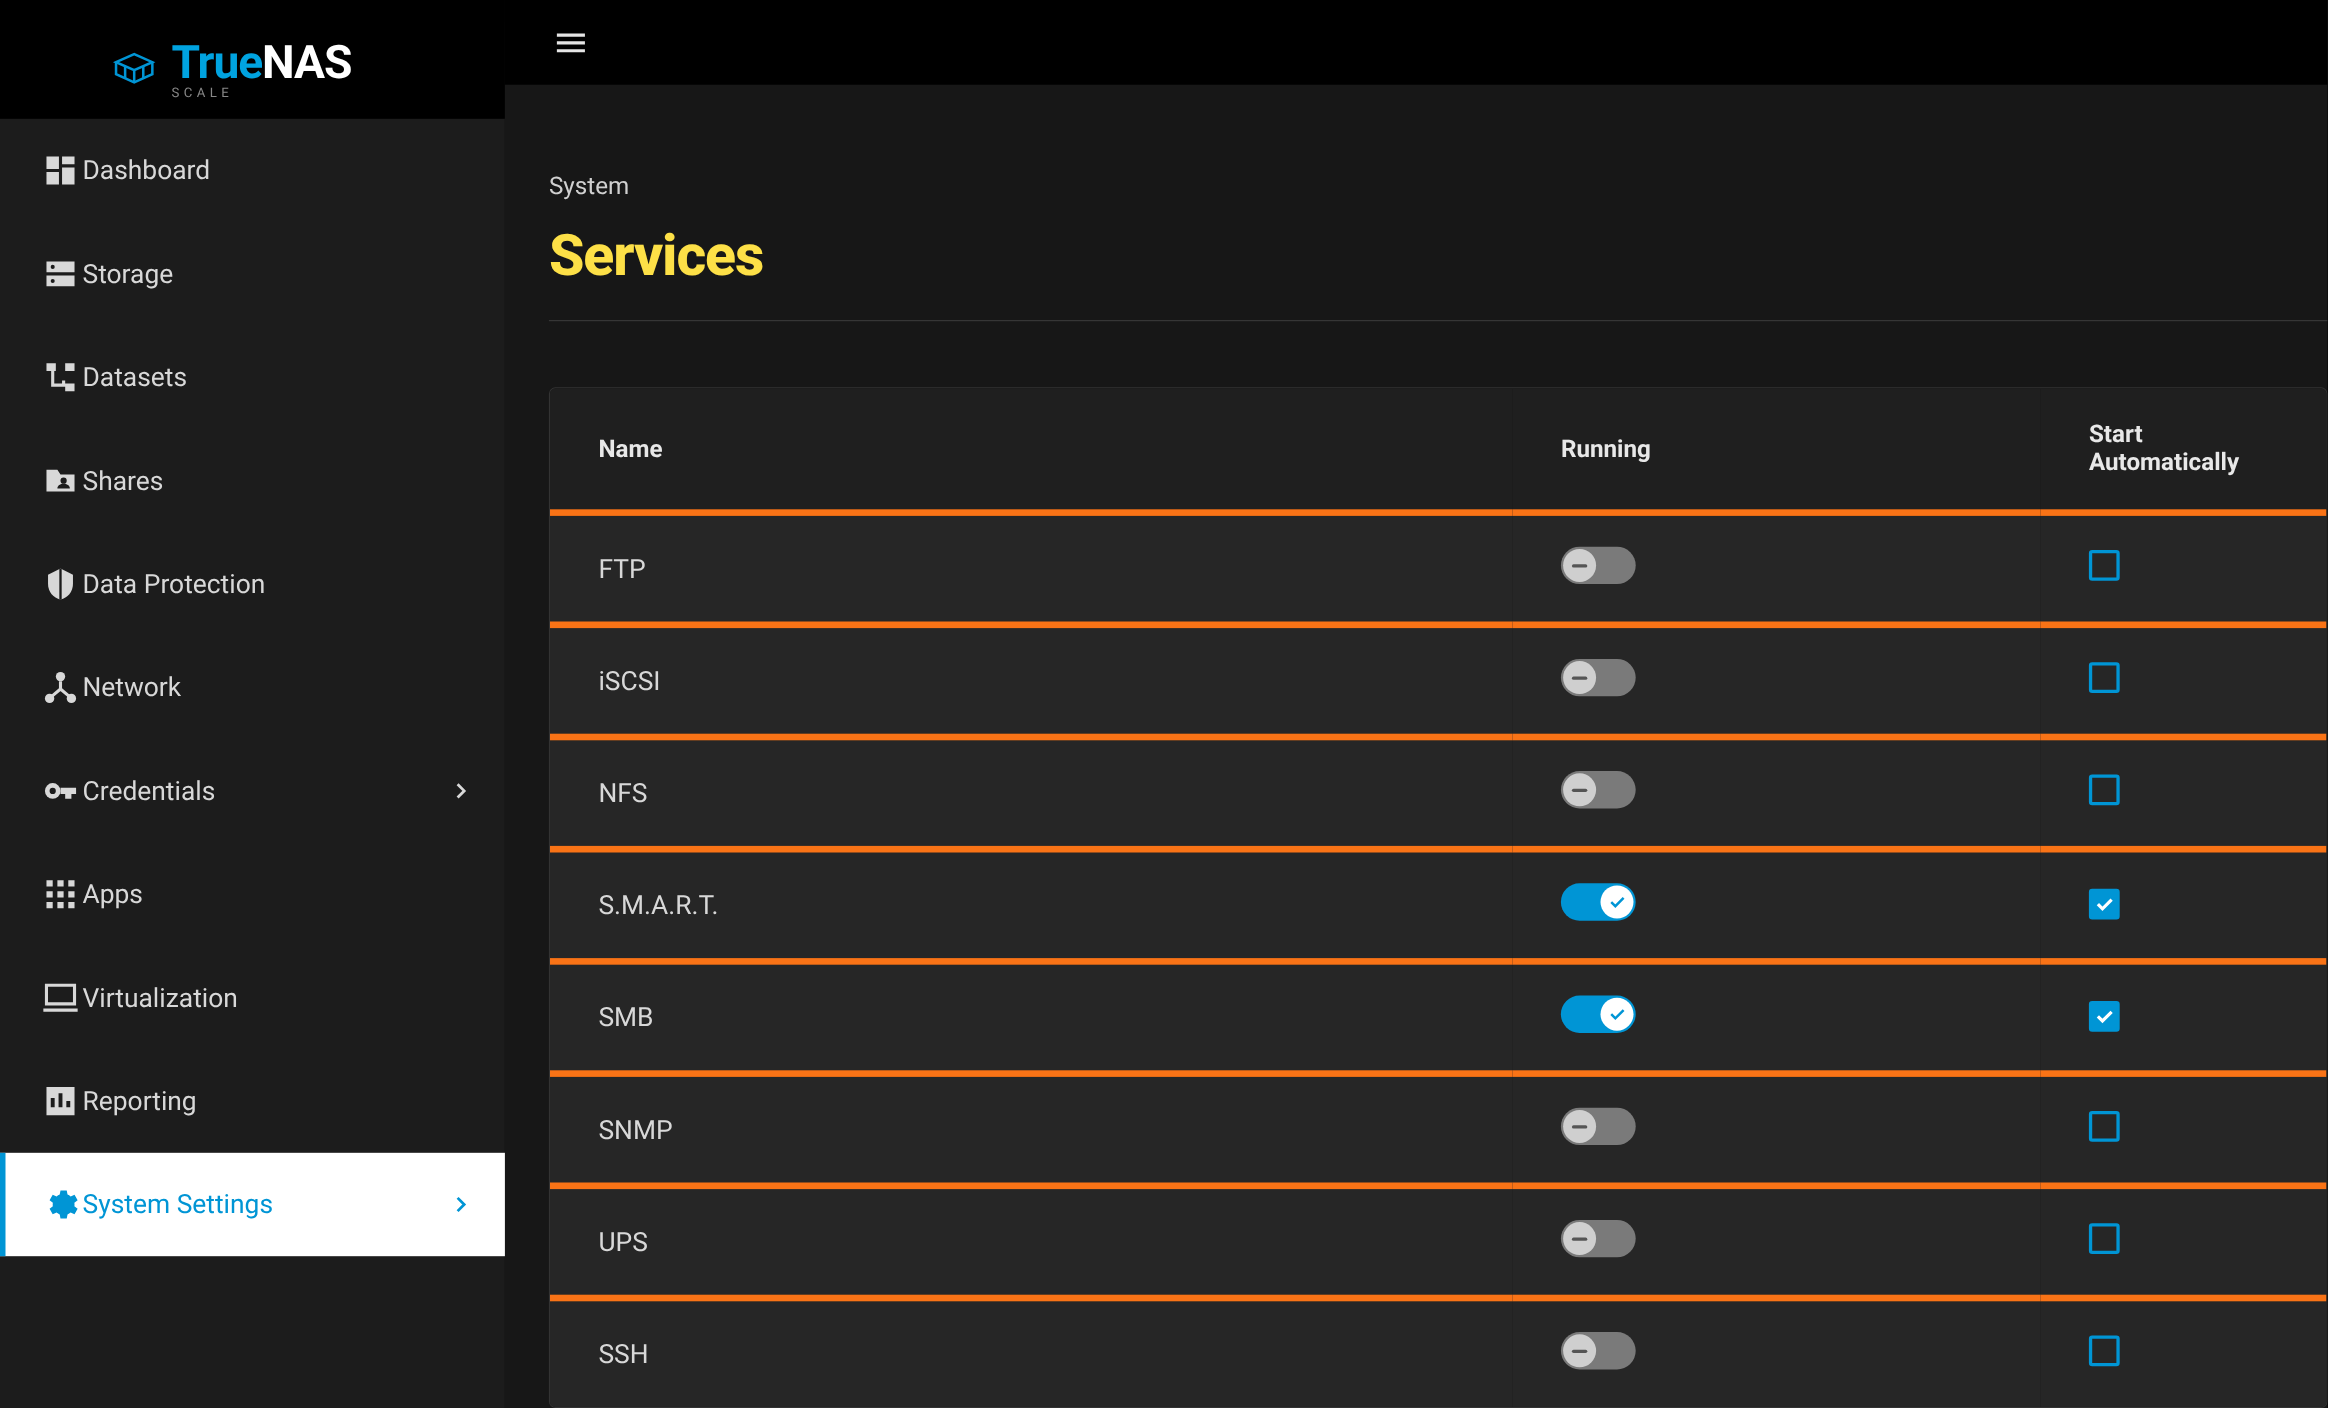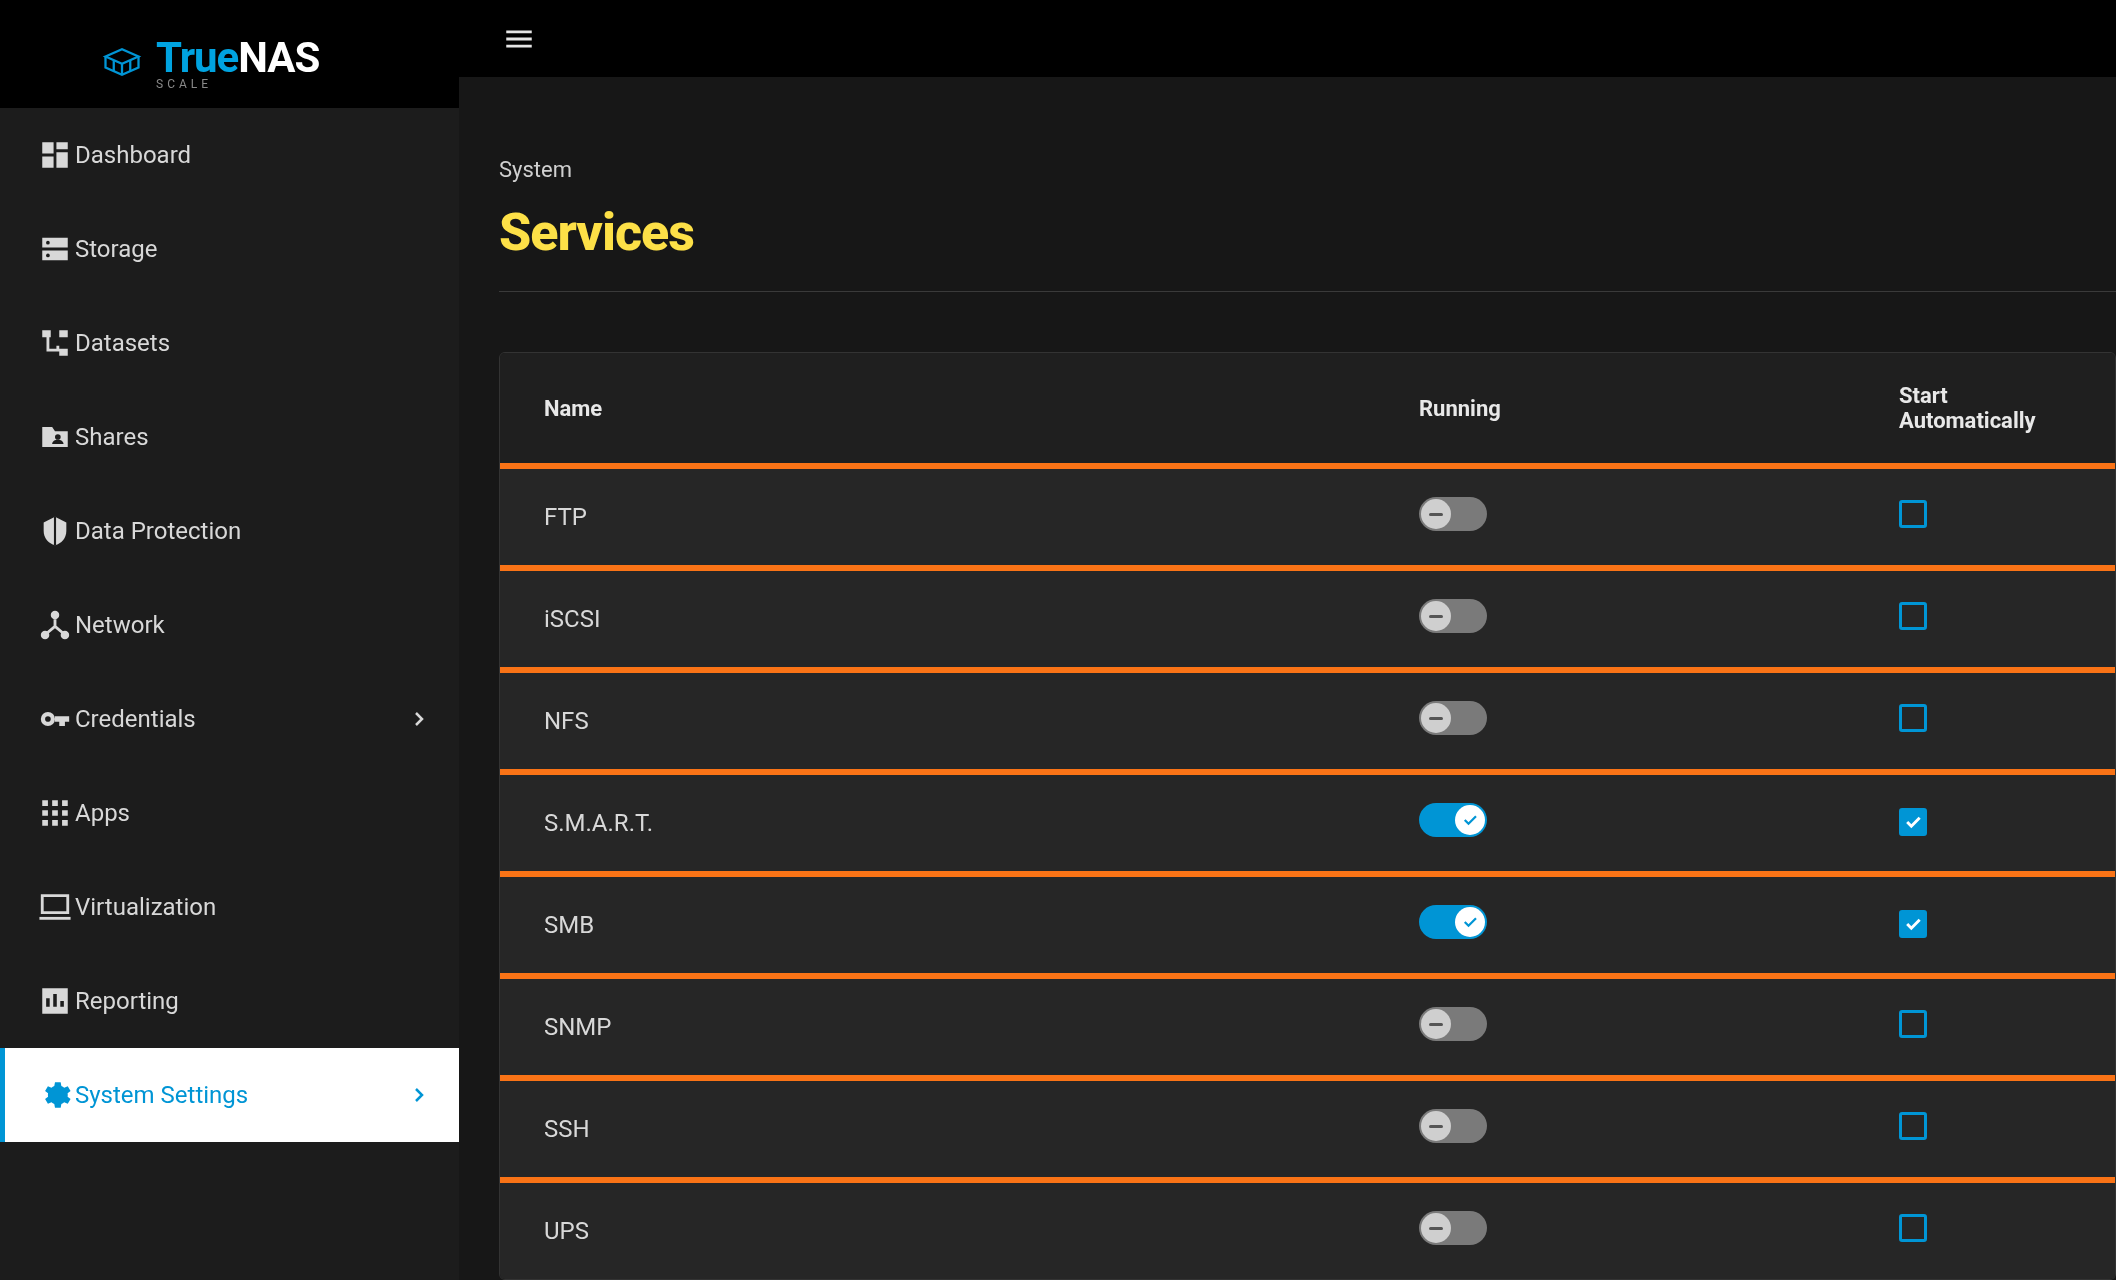--- a/index.html
+++ b/index.html
@@ -414,26 +414,26 @@
                       <path d="M5 12l5 5L20 7"></path>
                     </svg>
                   </span></td>
               </tr>
               <tr>
                 <td>SNMP</td>
                 <td><span class="toggle off"><span class="knob"></span></span></td>
                 <td><span class="checkbox"></span></td>
               </tr>
               <tr>
+                <td>UPS</td>
+                <td><span class="toggle off"><span class="knob"></span></span></td>
+                <td><span class="checkbox"></span></td>
+              </tr>
+              <tr>
                 <td>SSH</td>
-                <td><span class="toggle off"><span class="knob"></span></span></td>
-                <td><span class="checkbox"></span></td>
-              </tr>
-              <tr>
-                <td>UPS</td>
                 <td><span class="toggle off"><span class="knob"></span></span></td>
                 <td><span class="checkbox"></span></td>
               </tr>
             </tbody>
         </table>
       </div>
     </div>
   </main>
 </div>
 

